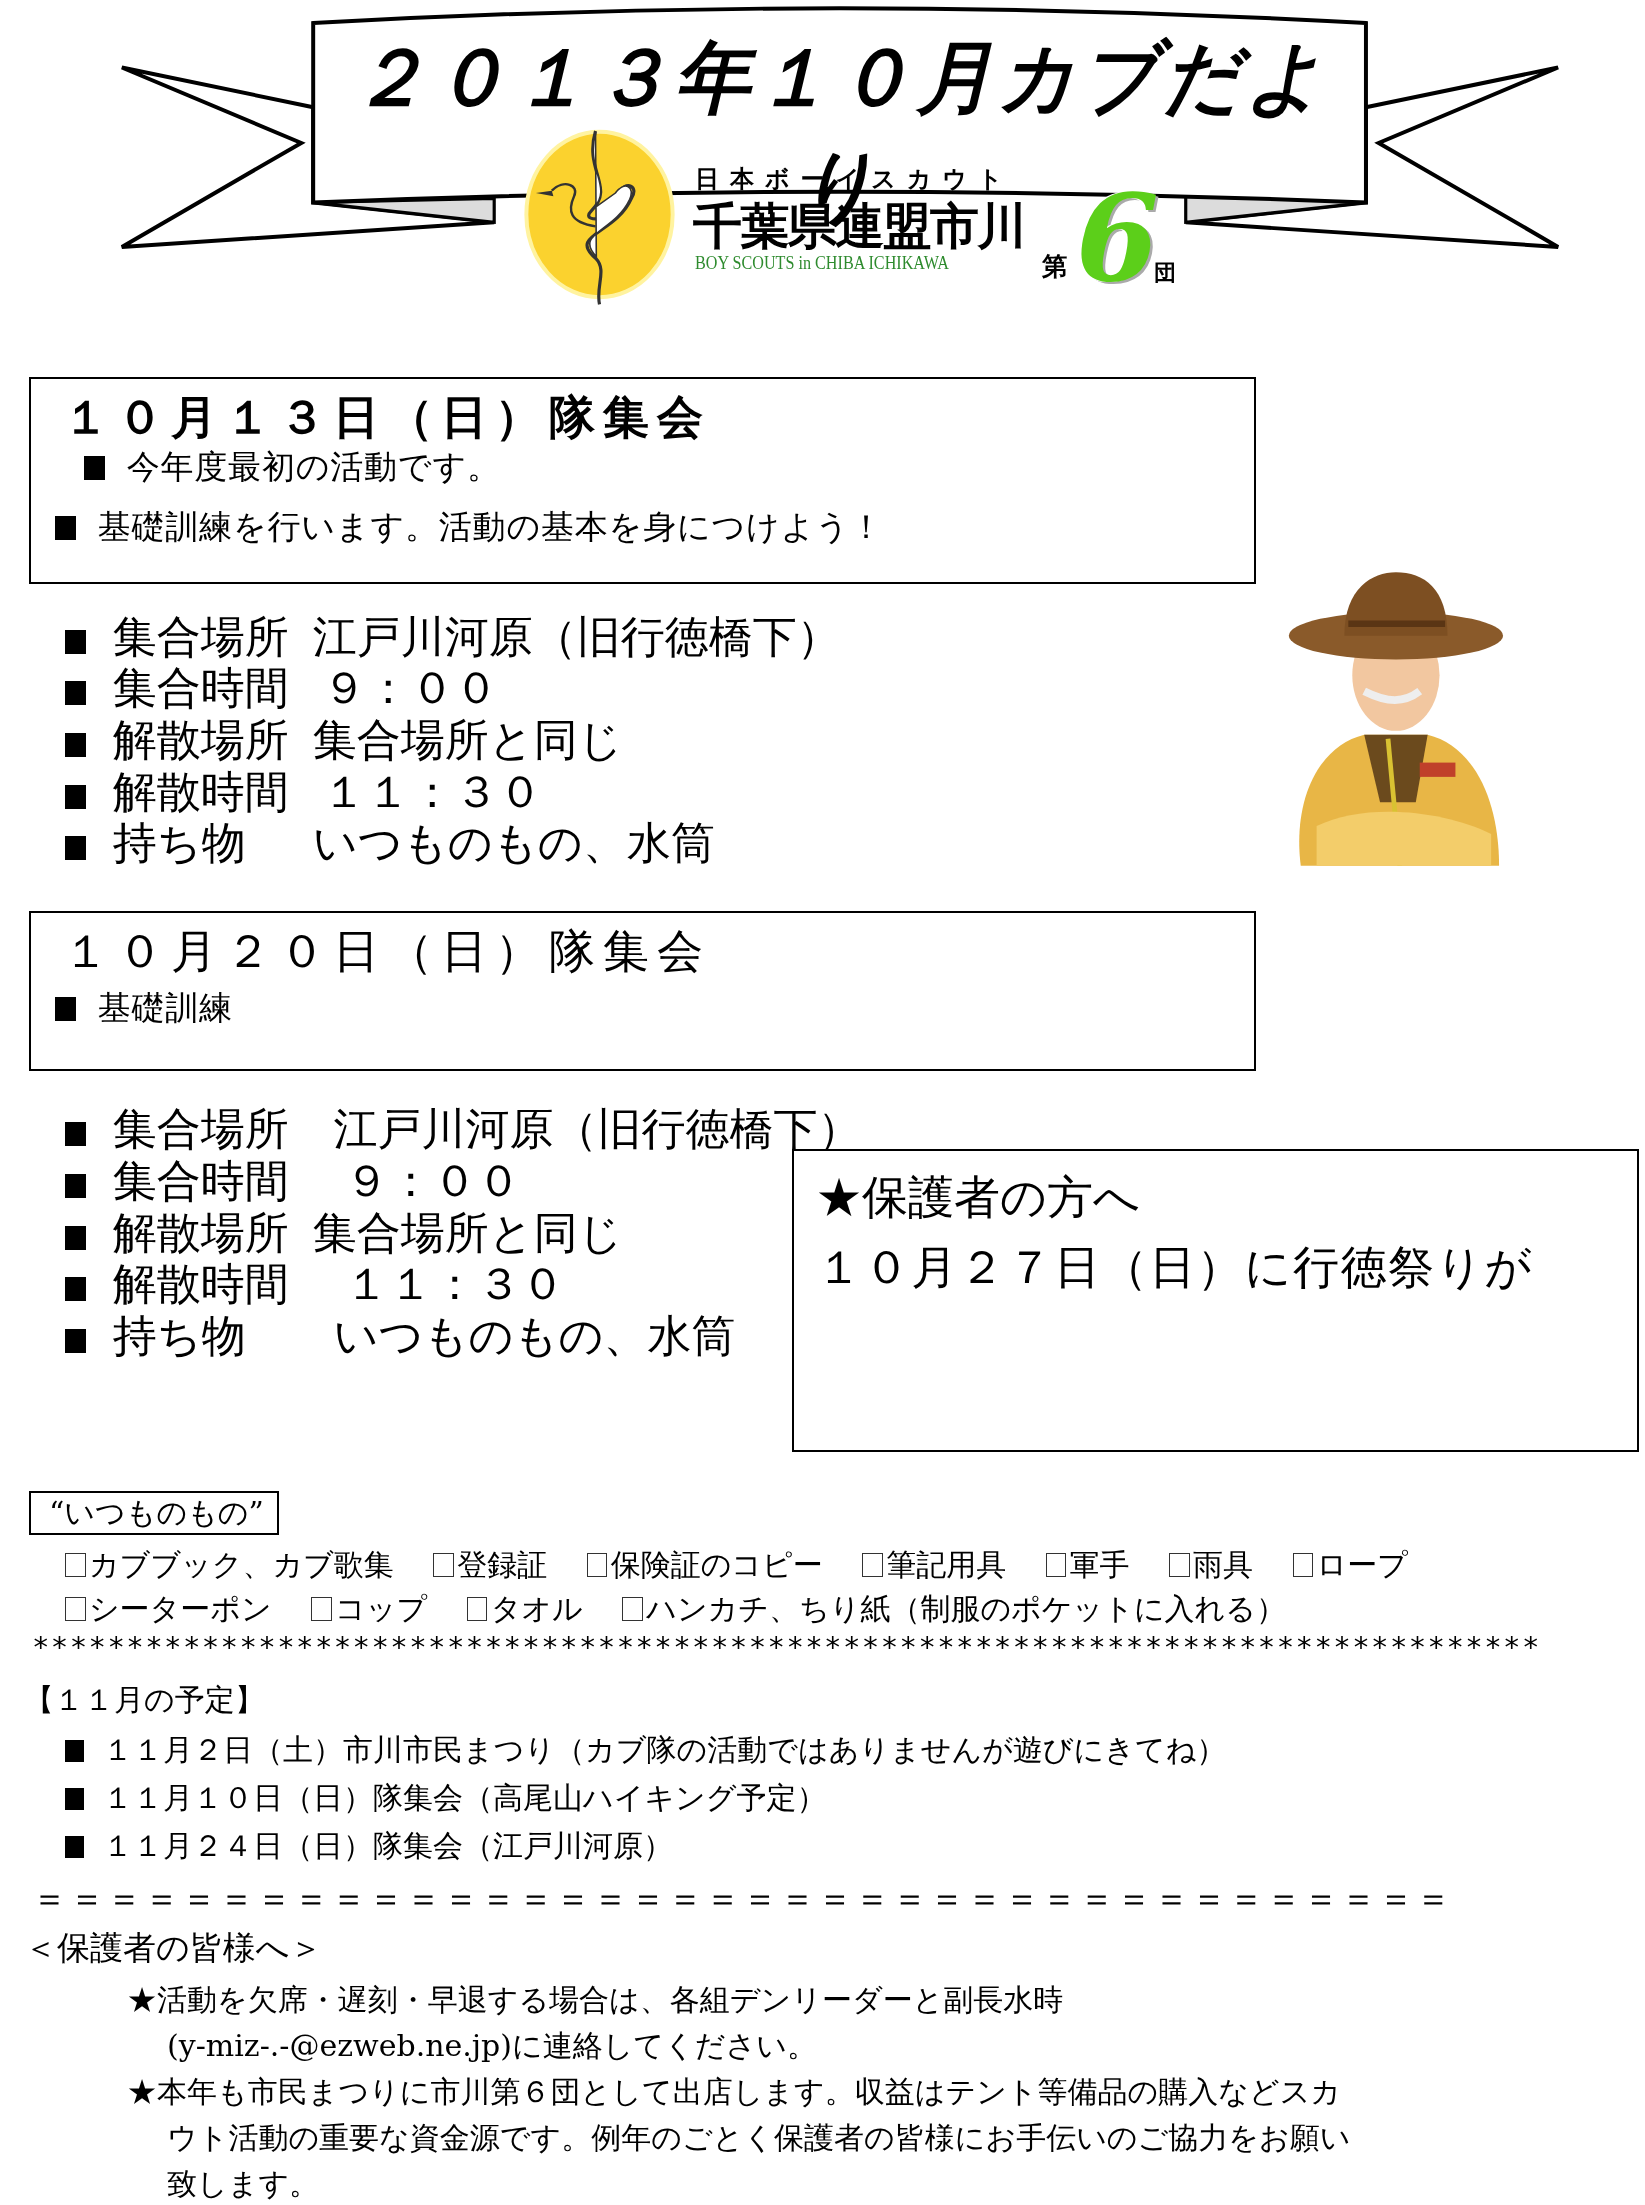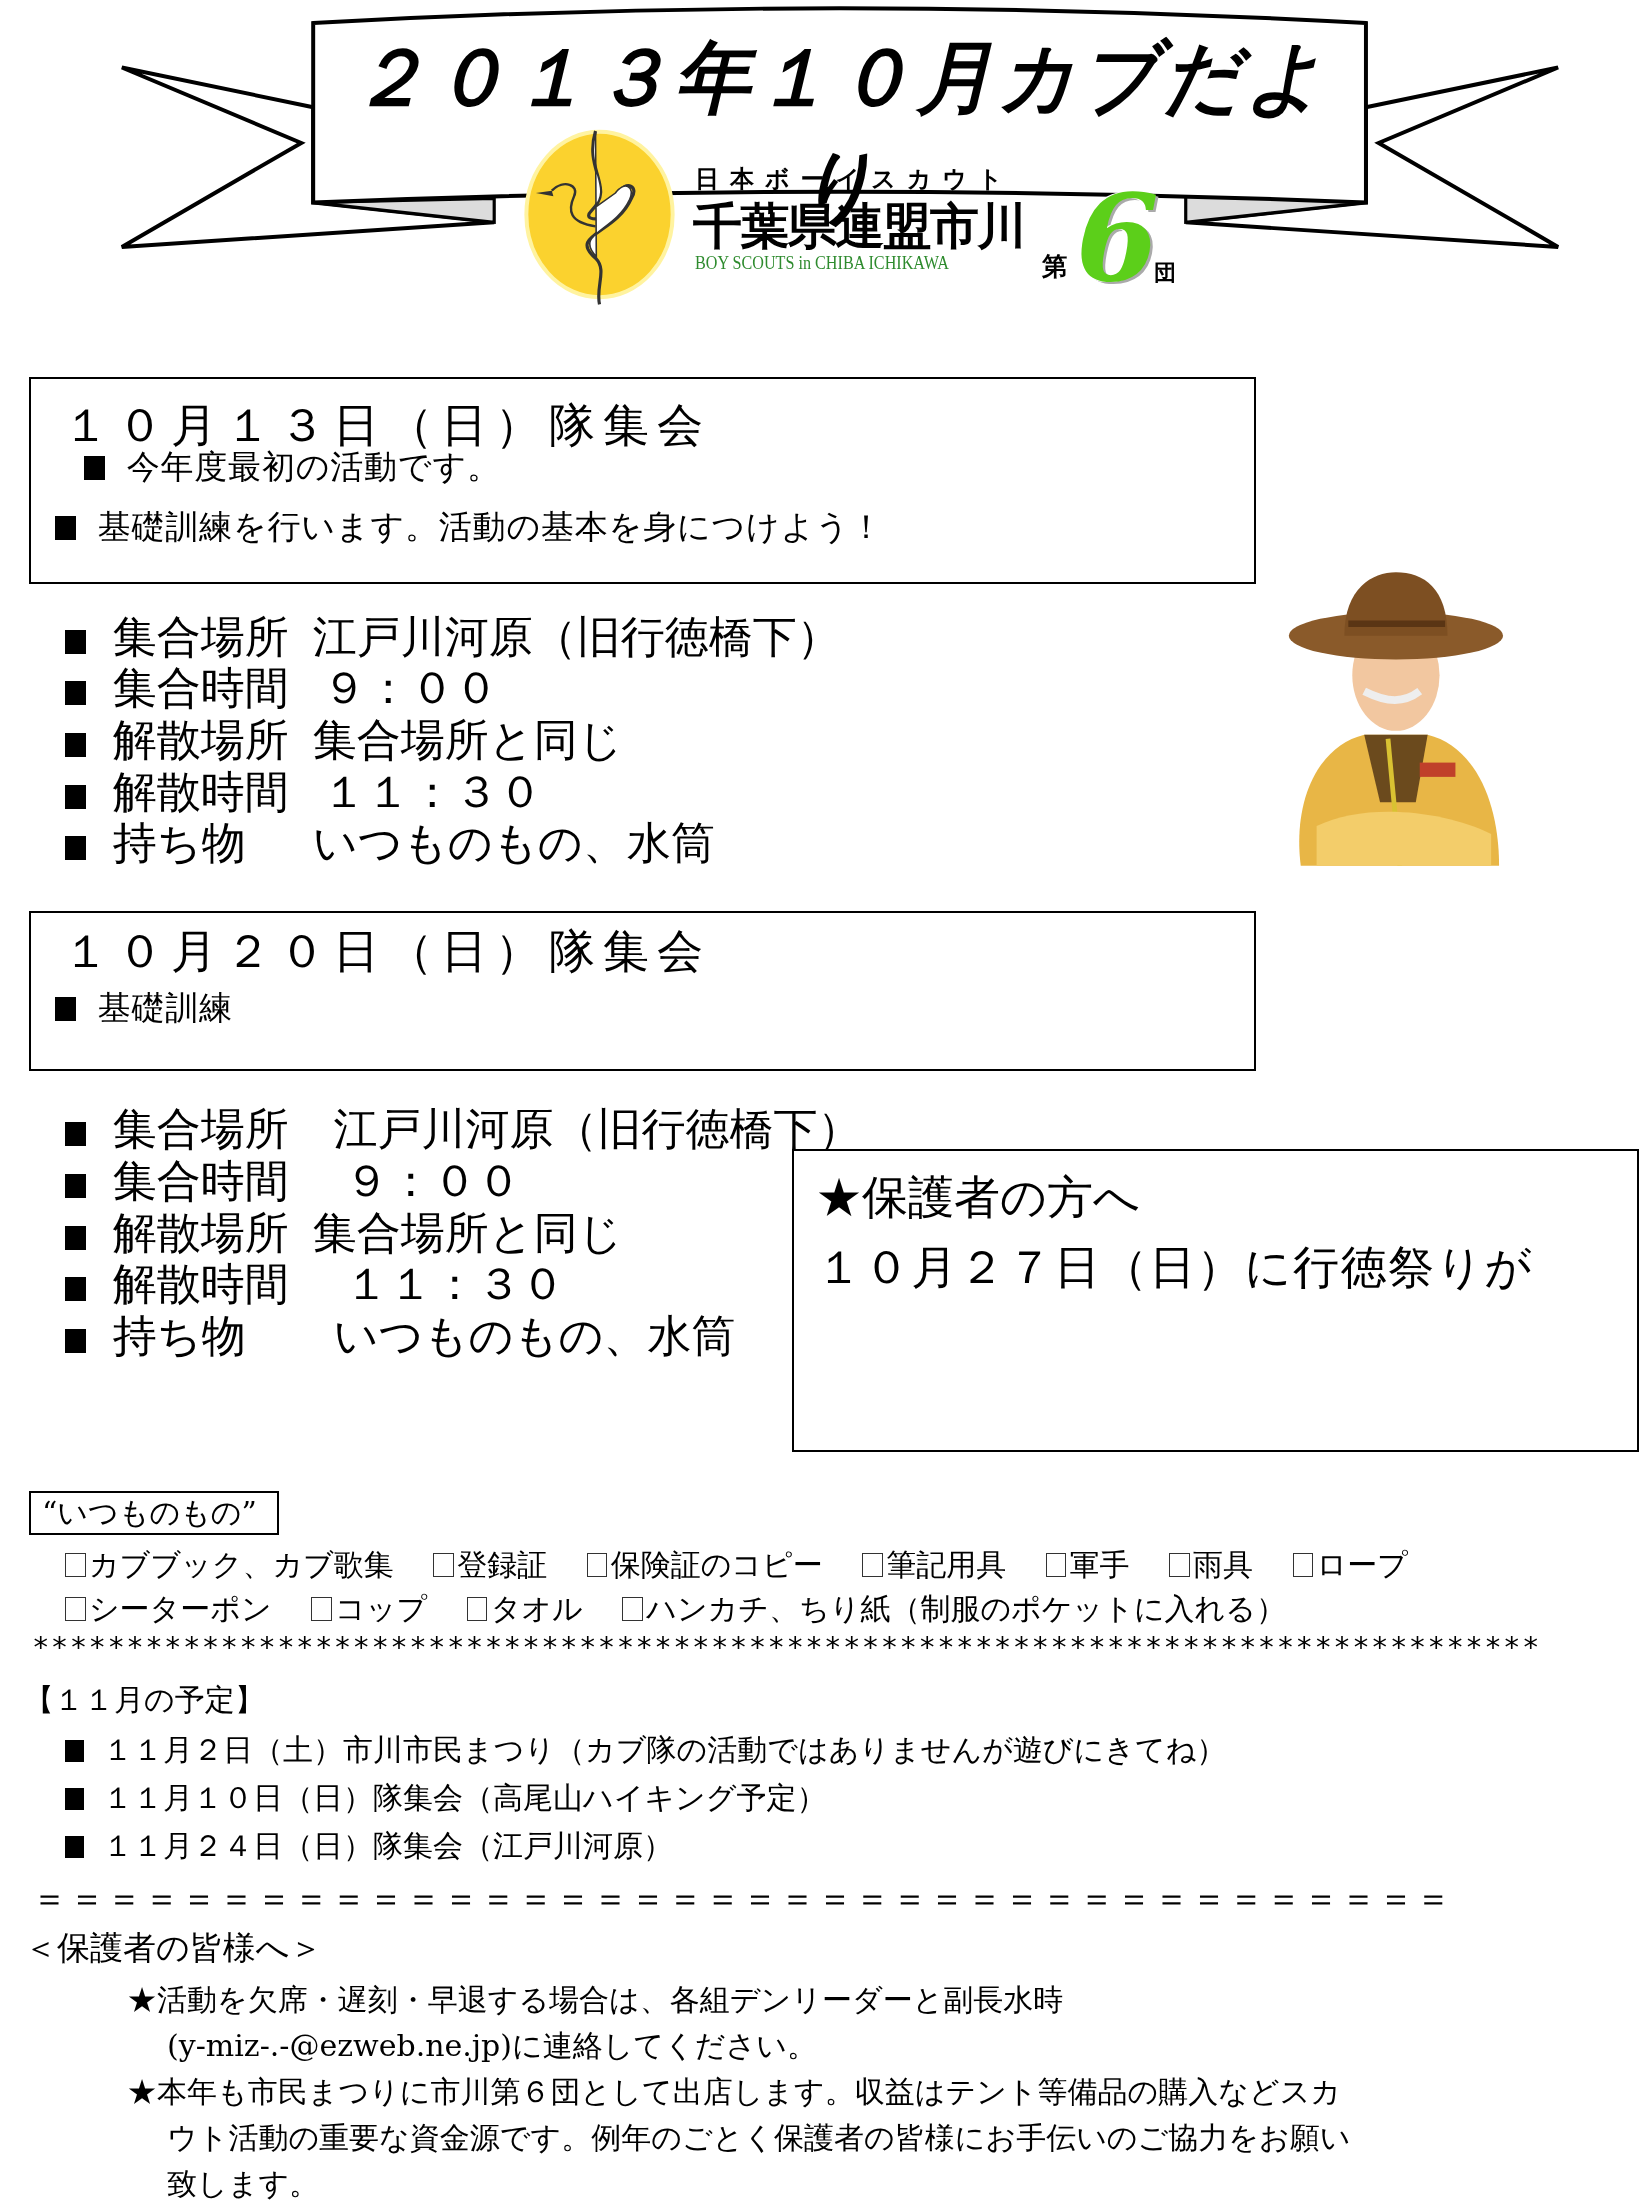--- a/index.html
+++ b/index.html
@@ -63,21 +63,21 @@
   </svg>
   <div class="logo-text-small">日本ボーイスカウト</div>
   <div class="logo-text-big">千葉県連盟市川</div>
   <div class="logo-text-en">BOY SCOUTS in CHIBA ICHIKAWA</div>
   <div class="logo-dai">第</div>
   <div class="logo-six">6</div>
   <div class="logo-dan">団</div>
 </div>
 
 <div class="boxed" style="left:29px;top:377px;width:1227px;height:207px;">
-  <div class="box-title abs" style="top:16px;">１０月１３日（日）隊集会</div>
+  <div class="box-title abs" style="top:8px;font-weight:bold;">１０月１３日（日）隊集会</div>
   <div class="box-bullet abs" style="top:66px;padding-left:29px;">
     <span class="sq"></span><span>今年度最初の活動です。</span>
   </div>
   <div class="box-bullet abs" style="top:126px;">
     <span class="sq"></span><span>基礎訓練を行います。活動の基本を身につけよう！</span>
   </div>
 </div>
 
 <div>
   <div class="info-row abs" style="top:608px;">
@@ -133,21 +133,21 @@
   <div class="info-row abs" style="top:1307px;">
     <span class="sq"></span><span class="info-label">持ち物</span><span style="margin-left:20.7px">いつものもの、水筒</span>
   </div>
 </div>
 
 <div class="boxed" style="left:792px;top:1149px;width:847px;height:303px;">
   <div class="notice-line abs" style="top:16px;left:22px;">★保護者の方へ</div>
   <div class="notice-line abs" style="top:86px;left:22px;letter-spacing:1.6px;">１０月２７日（日）に行徳祭りが</div>
 </div>
 
-<div class="abs" style="left:29px;top:1491px;width:250px;height:44px;border:2.4px solid #000;box-sizing:border-box;font-size:30px;line-height:40px;padding-left:11px;">“いつものもの”</div>
+<div class="abs" style="left:29px;top:1491px;width:250px;height:44px;border:2.4px solid #000;box-sizing:border-box;font-size:30px;line-height:40px;padding-left:18px;">“いつものもの”</div>
 
 <div class="abs small" style="left:65px;top:1545px;text-align:right;">
   <span class="cb-item"><span class="checkbox"></span><span>カブブック、カブ歌集</span></span>
   <span class="cb-item"><span class="checkbox"></span><span>登録証</span></span>
   <span class="cb-item"><span class="checkbox"></span><span>保険証のコピー</span></span>
   <span class="cb-item"><span class="checkbox"></span><span>筆記用具</span></span>
   <span class="cb-item"><span class="checkbox"></span><span>軍手</span></span>
   <span class="cb-item"><span class="checkbox"></span><span>雨具</span></span>
   <span class="cb-item"><span class="checkbox"></span><span>ロープ</span></span>
 </div>

